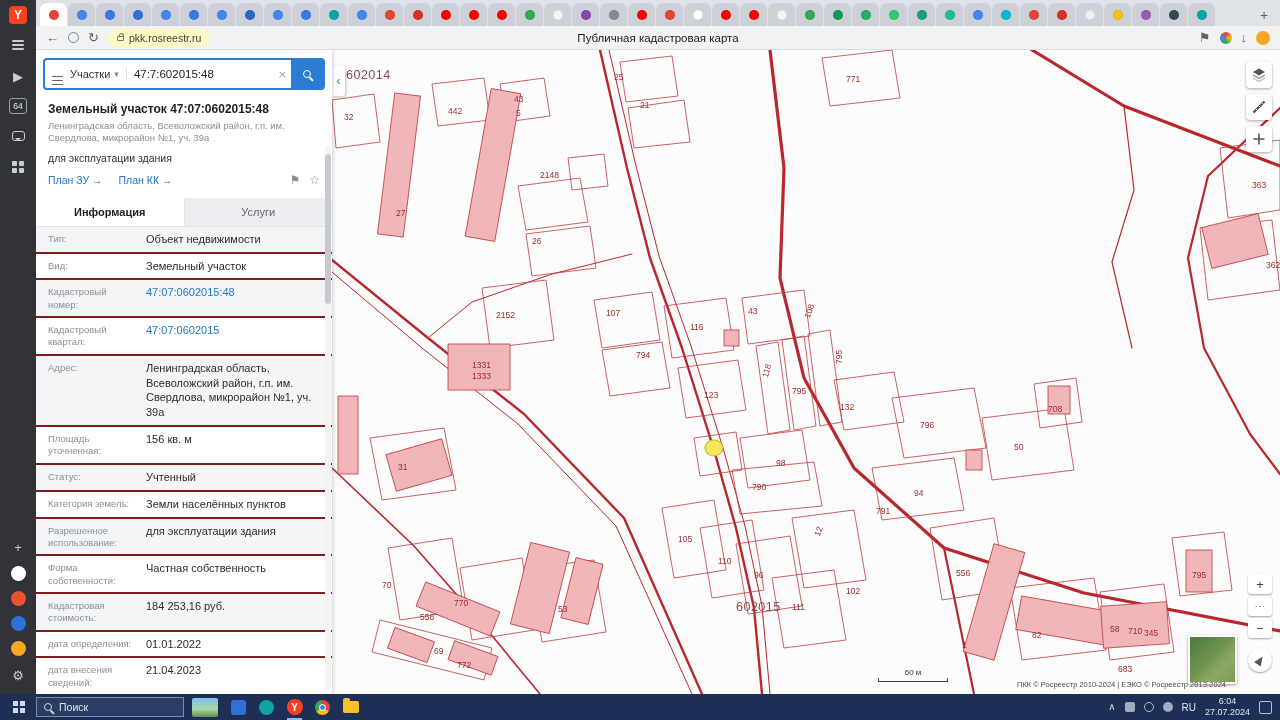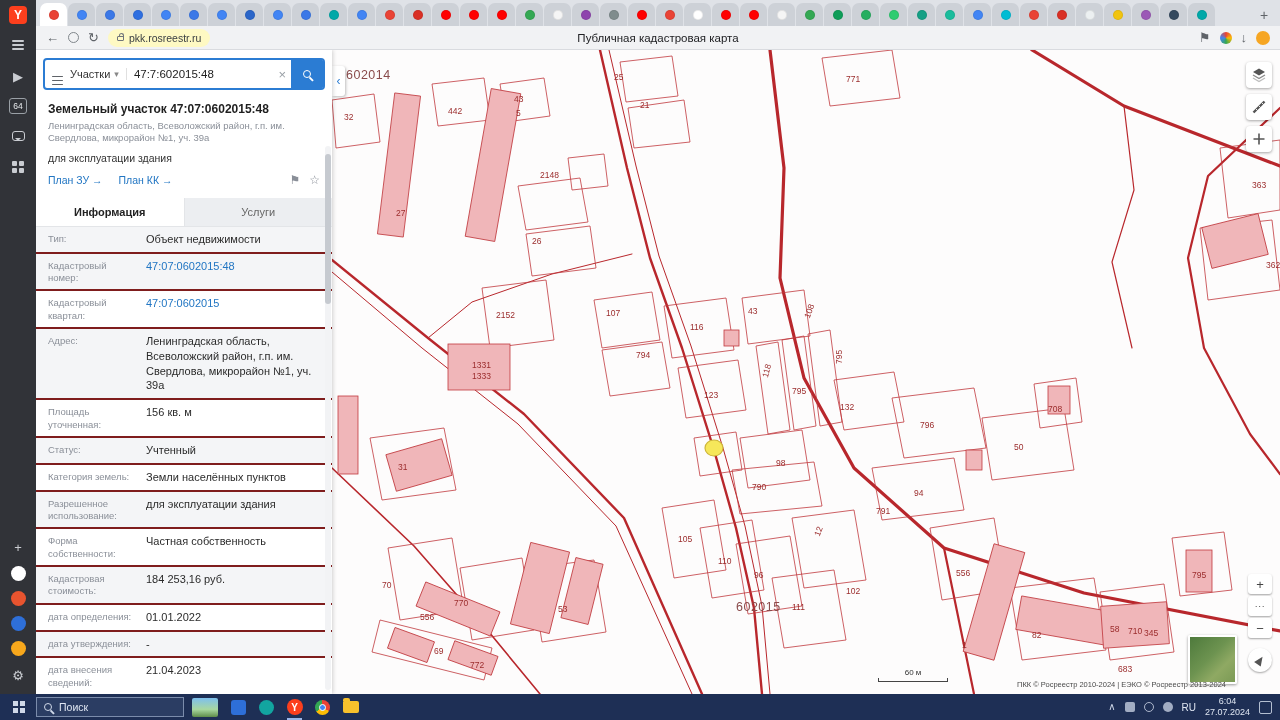--- a/index.html
+++ b/index.html
@@ -367,20 +367,24 @@
     <div class="ptabs">
       <div class="ptab active">Информация</div>
       <div class="ptab inactive">Услуги</div>
     </div>
 
     <div>
         <div class="irow alt">
           <div class="ilabel">Тип:</div>
           <div class="ivalue">Объект недвижимости</div>
         </div>
+        <div class="irow">
+          <div class="ilabel">Вид:</div>
+          <div class="ivalue">Земельный участок</div>
+        </div>
         <div class="irow alt">
           <div class="ilabel">Кадастровый номер:</div>
           <div class="ivalue vlink">47:07:0602015:48</div>
         </div>
         <div class="irow">
           <div class="ilabel">Кадастровый квартал:</div>
           <div class="ivalue vlink">47:07:0602015</div>
         </div>
         <div class="irow alt">
           <div class="ilabel">Адрес:</div>
@@ -406,24 +410,20 @@
           <div class="ilabel">Форма собственности:</div>
           <div class="ivalue">Частная собственность</div>
         </div>
         <div class="irow alt">
           <div class="ilabel">Кадастровая стоимость:</div>
           <div class="ivalue">184 253,16 руб.</div>
         </div>
         <div class="irow">
           <div class="ilabel">дата определения:</div>
           <div class="ivalue">01.01.2022</div>
-        </div>
-        <div class="irow alt">
-          <div class="ilabel">дата утверждения:</div>
-          <div class="ivalue">-</div>
         </div>
         <div class="irow">
           <div class="ilabel">дата внесения сведений:</div>
           <div class="ivalue">21.04.2023</div>
         </div>
       </div>
 
     <div class="pscroll">
         <span class="pthumb"></span>
       </div>
@@ -554,21 +554,21 @@
         <span class="mlabel" style="left: 480px; top: 484px; transform: rotate(-70deg);">12</span>
         <span class="mlabel" style="left: 514px; top: 536px;">102</span>
         <span class="mlabel" style="left: 460px; top: 552px;">111</span>
         <span class="mlabel mq" style="left: 404px; top: 550px;">602015</span>
         <span class="mlabel" style="left: 624px; top: 518px;">556</span>
         <span class="mlabel" style="left: 50px; top: 530px;">70</span>
         <span class="mlabel" style="left: 122px; top: 548px;">770</span>
         <span class="mlabel" style="left: 226px; top: 554px;">53</span>
         <span class="mlabel" style="left: 88px; top: 562px;">556</span>
         <span class="mlabel" style="left: 102px; top: 596px;">69</span>
-        <span class="mlabel" style="left: 138px; top: 610px; text-align: center;">772</span>
+        <span class="mlabel" style="left: 125px; top: 610px; text-align: center;">772</span>
         <span class="mlabel" style="left: 700px; top: 580px;">82</span>
         <span class="mlabel" style="left: 778px; top: 574px;">58</span>
         <span class="mlabel" style="left: 796px; top: 576px;">710</span>
         <span class="mlabel" style="left: 786px; top: 614px;">683</span>
         <span class="mlabel" style="left: 812px; top: 578px;">345</span>
         <span class="mlabel" style="left: 860px; top: 520px;">795</span>
         <span class="mlabel" style="left: 630px; top: 590px;">1</span>
       </div>
 
     <div class="collapse">‹</div>

